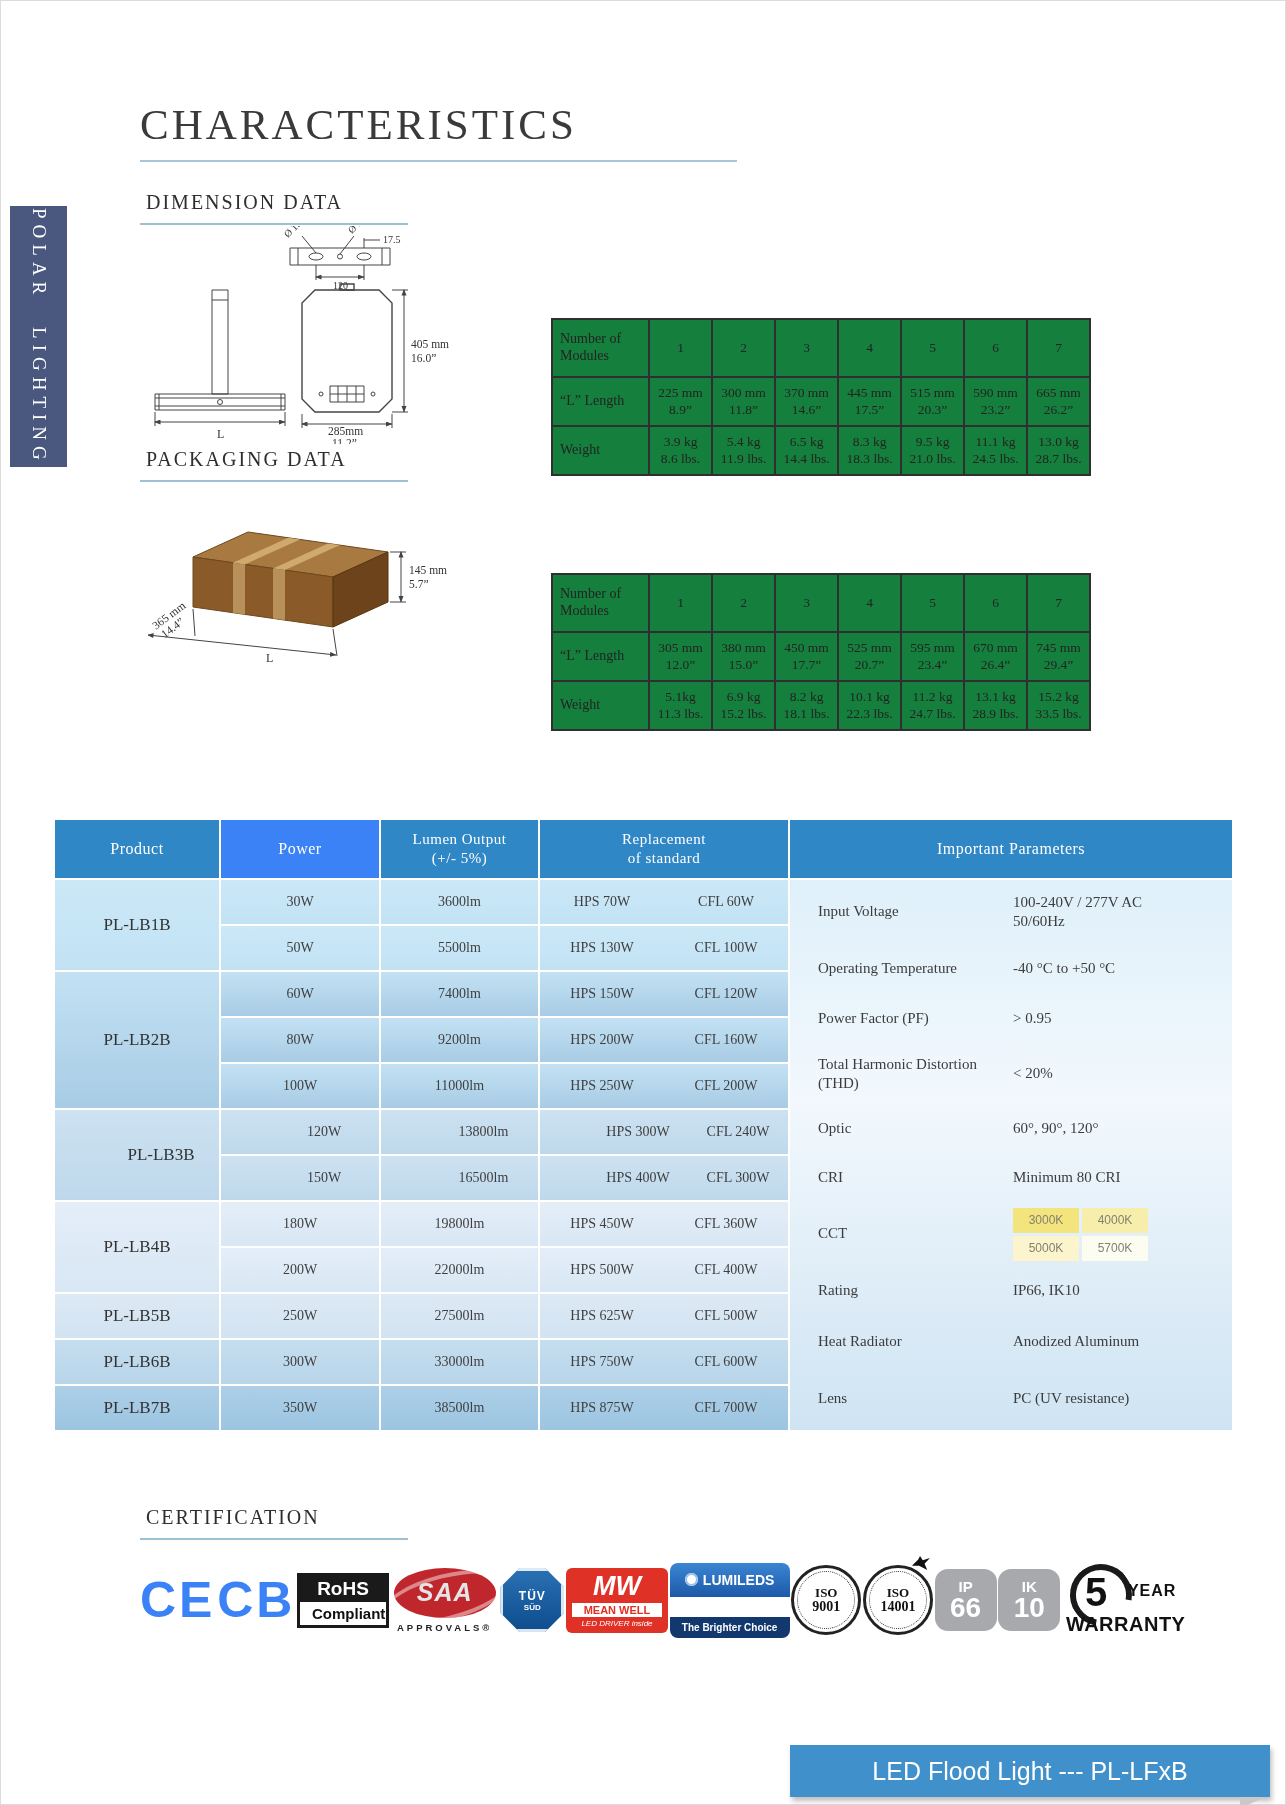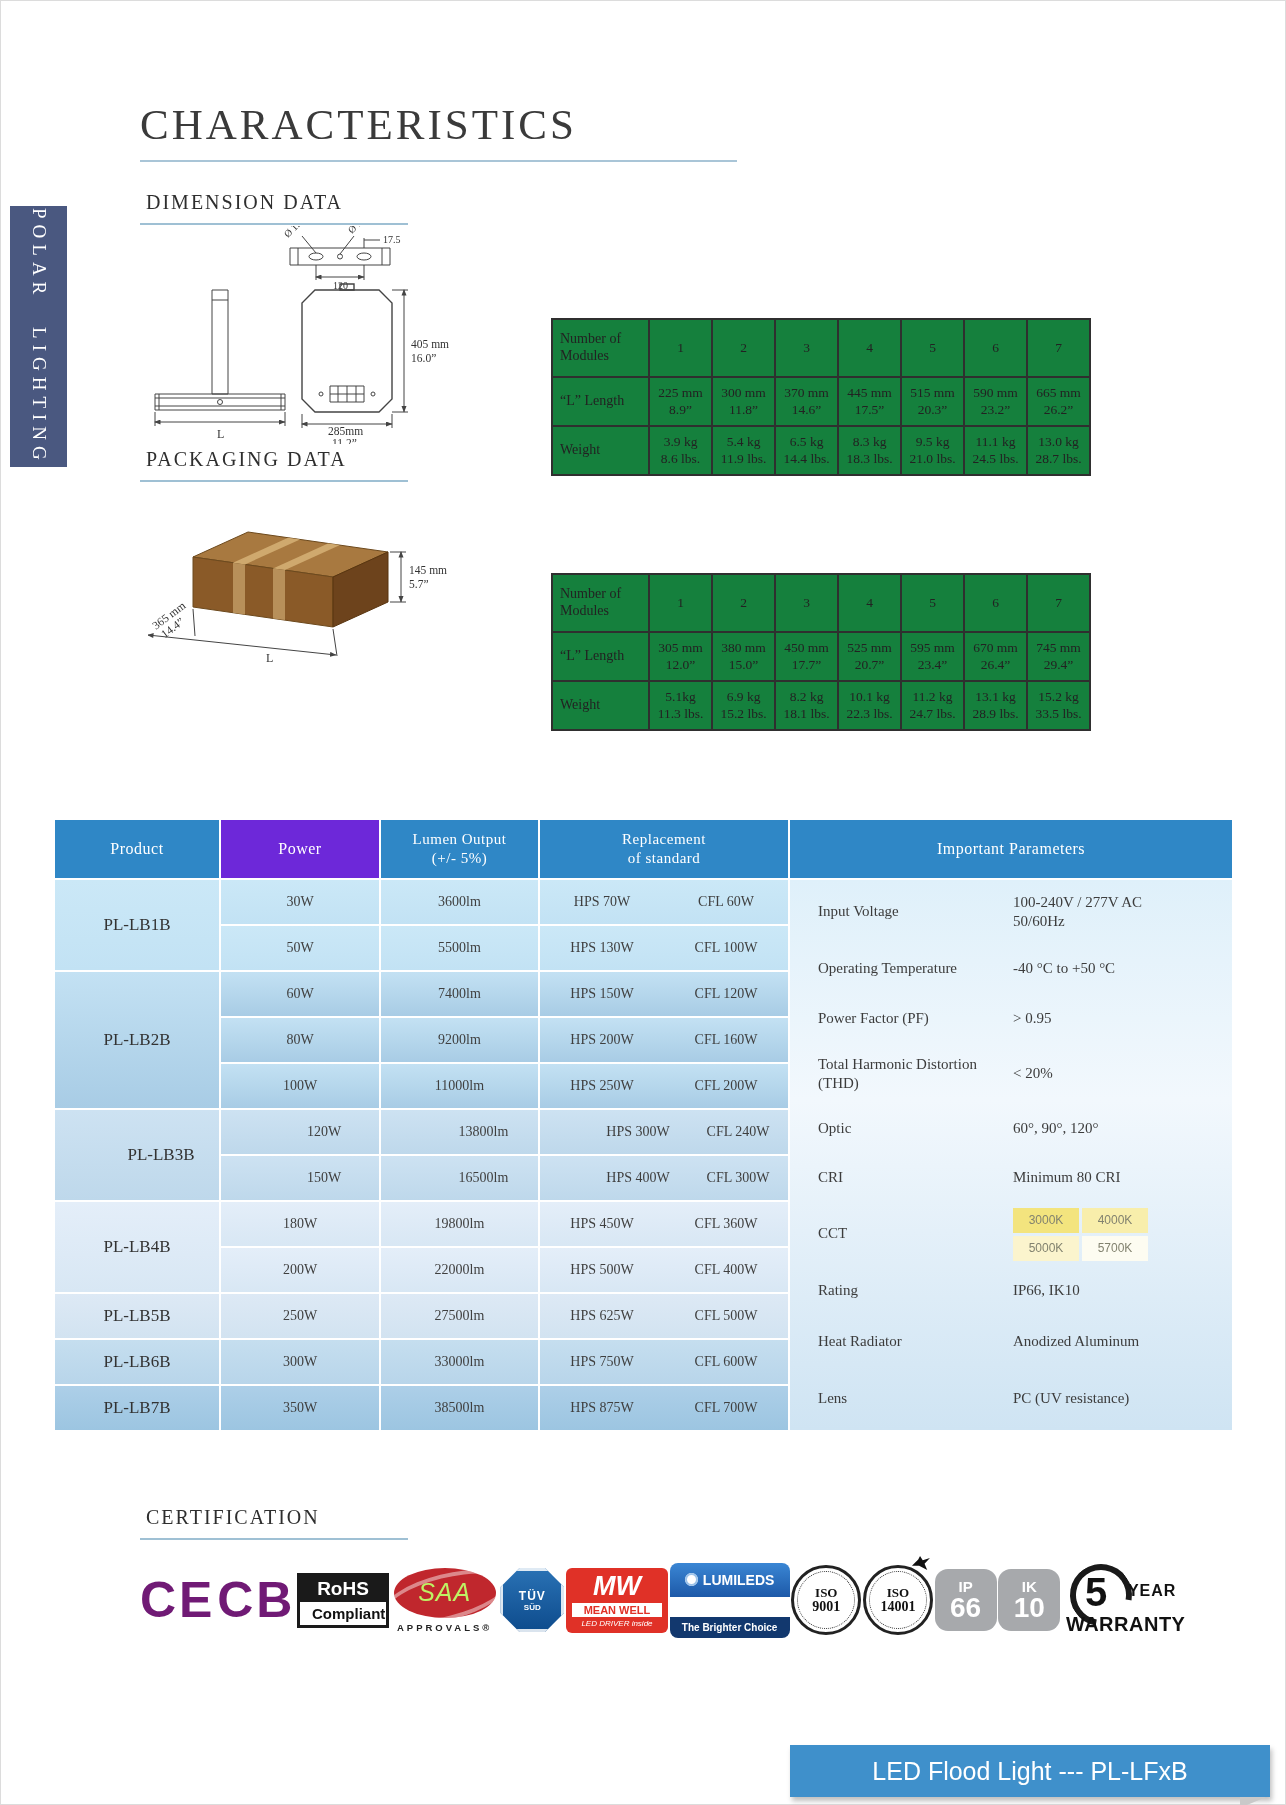--- a/index.html
+++ b/index.html
@@ -63,30 +63,30 @@
   .pr-hr{height:52px;} .pr-ln{height:62px;}
   .cct-grid{display:grid;grid-template-columns:66px 66px;gap:3px;}
   .swatch{height:25px;display:flex;align-items:center;justify-content:center;
           font-family:"Liberation Sans",sans-serif;font-size:12px;color:#82826f;}
 
   
   .certrow{position:absolute;left:140px;top:1552px;width:1050px;height:96px;
            display:flex;align-items:center;justify-content:space-between;}
   .lg{flex:none;}
   .lg-letters{font-family:"Liberation Sans",sans-serif;font-weight:700;font-size:50px;
-              color:#701a75;letter-spacing:3px;}
+              color:#3b82f6;letter-spacing:3px;}
   .lg-rohs{width:86px;border:3px solid #1a1a1a;font-family:"Liberation Sans",sans-serif;text-align:center;}
   .lg-rohs .rt{background:#1a1a1a;color:#fff;font-size:19px;font-weight:700;padding:2px 0;}
   .lg-rohs .rb{color:#111;font-size:15px;font-weight:700;padding:3px 12px;}
   .lg-saa{width:108px;text-align:center;font-family:"Liberation Sans",sans-serif;}
   .saa-oval{position:relative;width:102px;height:50px;margin:0 auto;background:#c0272d;border-radius:50%;
             display:flex;align-items:center;justify-content:center;overflow:hidden;}
   .saa-oval:before{content:"";position:absolute;left:-12px;top:6px;width:120px;height:38px;
             border:4px solid rgba(255,255,255,.45);border-radius:50%;transform:rotate(-14deg);}
-  .saa-oval span{position:relative;color:#bef264;font-weight:400;font-style:italic;font-size:25px;letter-spacing:1px;}
+  .saa-oval span{position:relative;color:#e5e5e5;font-weight:700;font-style:italic;font-size:25px;letter-spacing:1px;}
   .saa-sub{margin-top:4px;font-size:9.5px;font-weight:700;letter-spacing:3px;color:#222;}
   .lg-tuv{width:64px;height:64px;background:linear-gradient(180deg,#2a72b5,#0d4b8c);
           clip-path:polygon(30% 0,70% 0,100% 30%,100% 70%,70% 100%,30% 100%,0 70%,0 30%);
           box-shadow:inset 0 0 0 3px rgba(255,255,255,.85);
           display:flex;flex-direction:column;align-items:center;justify-content:center;
           font-family:"Liberation Sans",sans-serif;color:#fff;}
   .lg-tuv .t1{font-size:12px;font-weight:700;letter-spacing:1px;}
   .lg-tuv .t2{font-size:8px;font-weight:700;}
   .lg-mw{width:94px;background:#e03127;border-radius:6px;padding:5px 4px;text-align:center;
          font-family:"Liberation Sans",sans-serif;}
@@ -409,21 +409,21 @@
             <div>15.2 kg</div>
             <div>33.5 lbs.</div>
           </td>
       </tr>
     </tbody>
   </table>
 
   <div class="ptable">
     <div class="pt-header">
       <div class="hcell" style="background: rgb(47, 135, 198);">Product</div>
-      <div class="hcell" style="background: #6d28d9;">Power</div>
+      <div class="hcell" style="background: #3b82f6;">Power</div>
       <div class="hcell" style="background: rgb(47, 135, 198);">
         <div>Lumen Output</div>
           <div>(+/- 5%)</div>
       </div>
       <div class="hcell" style="background: rgb(47, 135, 198);">
         <div>Replacement</div>
           <div>of standard</div>
       </div>
       <div class="hcell" style="background: rgb(47, 135, 198);">Important Parameters</div>
     </div>

